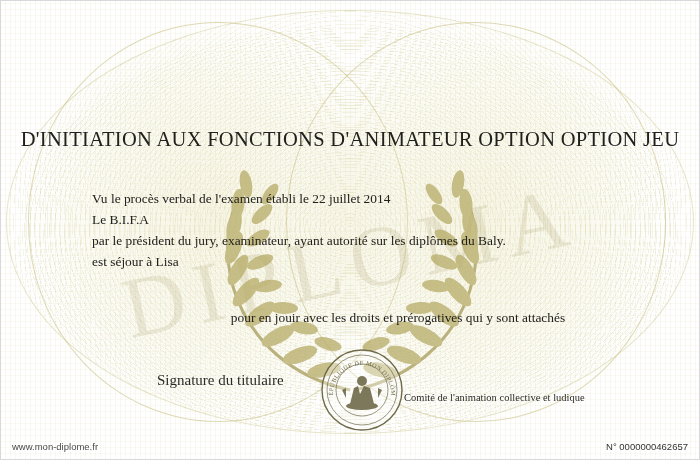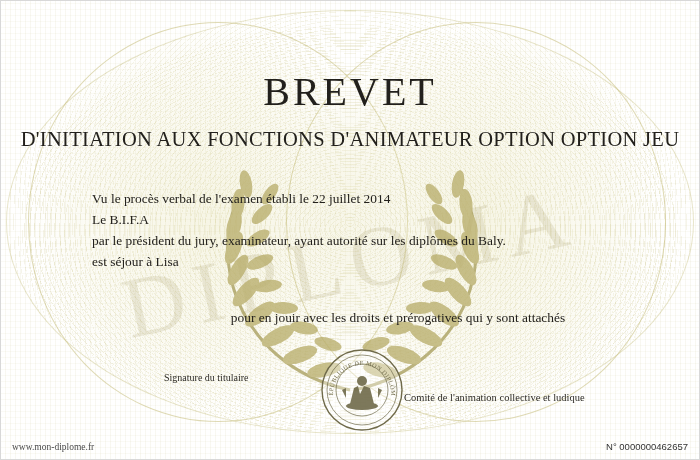--- a/index.html
+++ b/index.html
@@ -143,23 +143,23 @@
     top: 310px;
     left: 0;
     width: 100%;
     text-align: center;
     font-size: 13.4px;
     color: #23211d;
     padding-left: 48px;
   }
   .sig-left {
     position: absolute;
-    left: 164px;
+    left: 157px;
     top: 372px;
-    font-size: 10px;
+    font-size: 15px;
     color: #2d2b26;
   }
   .sig-right {
     position: absolute;
     left: 404px;
     top: 392px;
     font-size: 10.5px;
     color: #2d2b26;
   }
   
@@ -175,21 +175,21 @@
     fill: #6f6a4a;
     font-family: "Liberation Serif", serif;
     letter-spacing: 0.4px;
   }
   
   .footer-left {
     position: absolute;
     left: 12px;
     bottom: 8px;
     font-size: 9.5px;
-    font-family: Liberation Serif, serif;
+    font-family: Liberation Sans, sans-serif;
     color: #4a4a4a;
   }
   .footer-right {
     position: absolute;
     right: 12px;
     bottom: 8px;
     font-size: 9.5px;
     font-family: "Liberation Sans", sans-serif;
     color: #333333;
   }
@@ -257,21 +257,20 @@
         <ellipse cx="90" cy="64" rx="13" ry="6" transform="rotate(-44 90 64)"></ellipse>
         <ellipse cx="98" cy="44" rx="12" ry="5.5" transform="rotate(-54 98 44)"></ellipse>
         <ellipse cx="96" cy="136" rx="14" ry="6" transform="rotate(-8 96 136)"></ellipse>
         <ellipse cx="112" cy="158" rx="14" ry="6" transform="rotate(2 112 158)"></ellipse>
         <ellipse cx="132" cy="178" rx="14" ry="6" transform="rotate(10 132 178)"></ellipse>
         <ellipse cx="156" cy="194" rx="14" ry="6" transform="rotate(16 156 194)"></ellipse>
       </g>
     </g>
   </svg>
 
-  <div class="title">BREVET</div>
   <div class="subtitle">D'INITIATION AUX FONCTIONS D'ANIMATEUR OPTION OPTION JEU</div>
 
   <div class="body-block">
     <div>Vu le procès verbal de l'examen établi le 22 juillet 2014</div>
     <div>Le B.I.F.A</div>
     <div>par le président du jury, examinateur, ayant autorité sur les diplômes du Baly.</div>
     <div>est séjour à Lisa</div>
   </div>
 
   <div class="confer">pour en jouir avec les droits et prérogatives qui y sont attachés</div>

